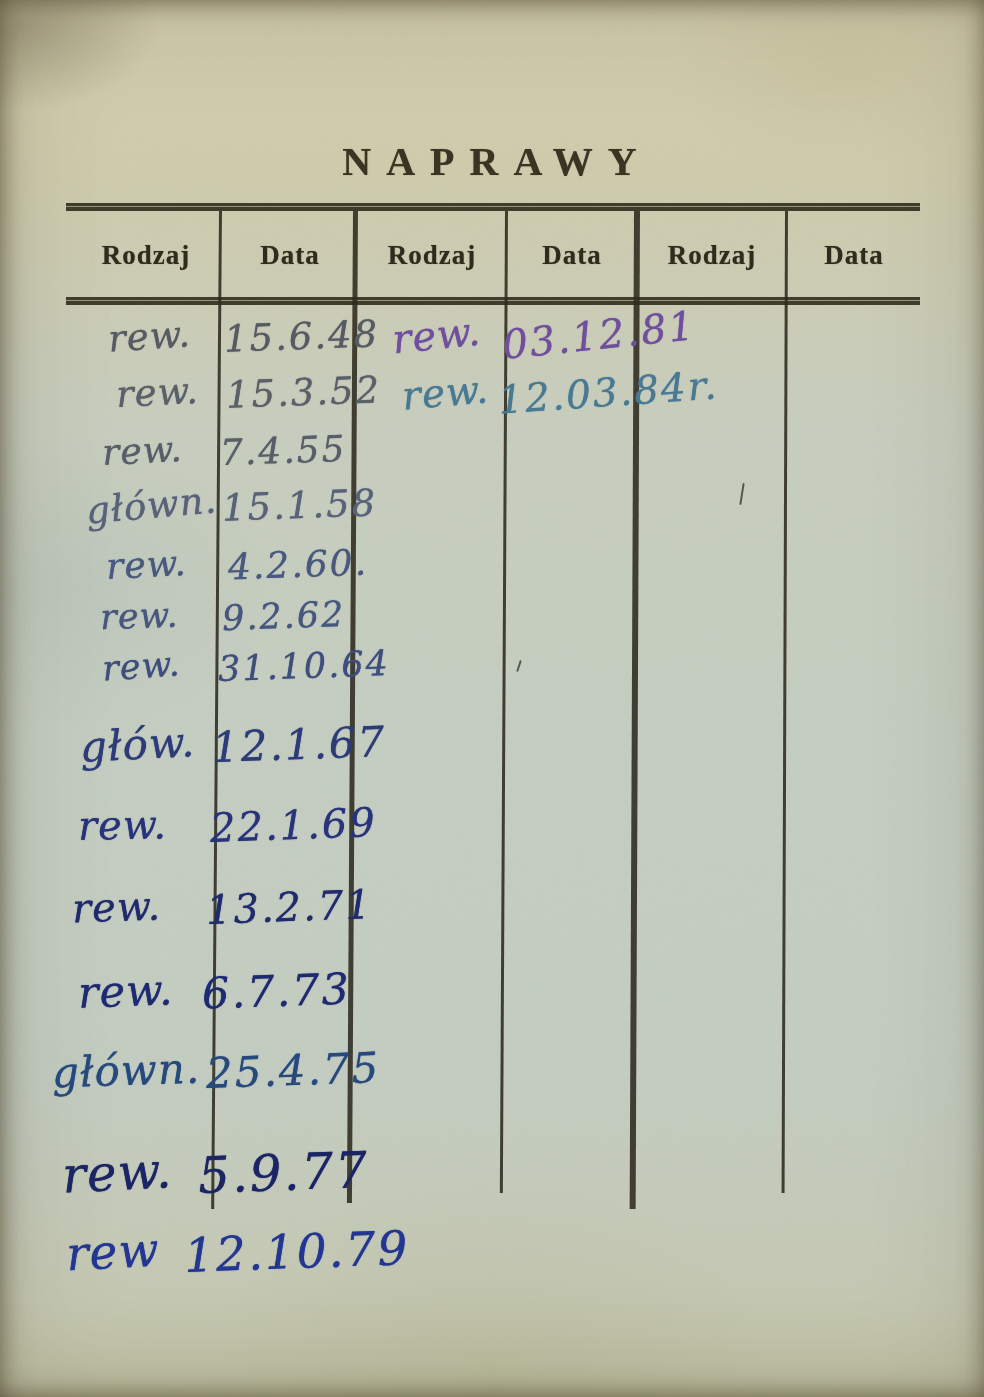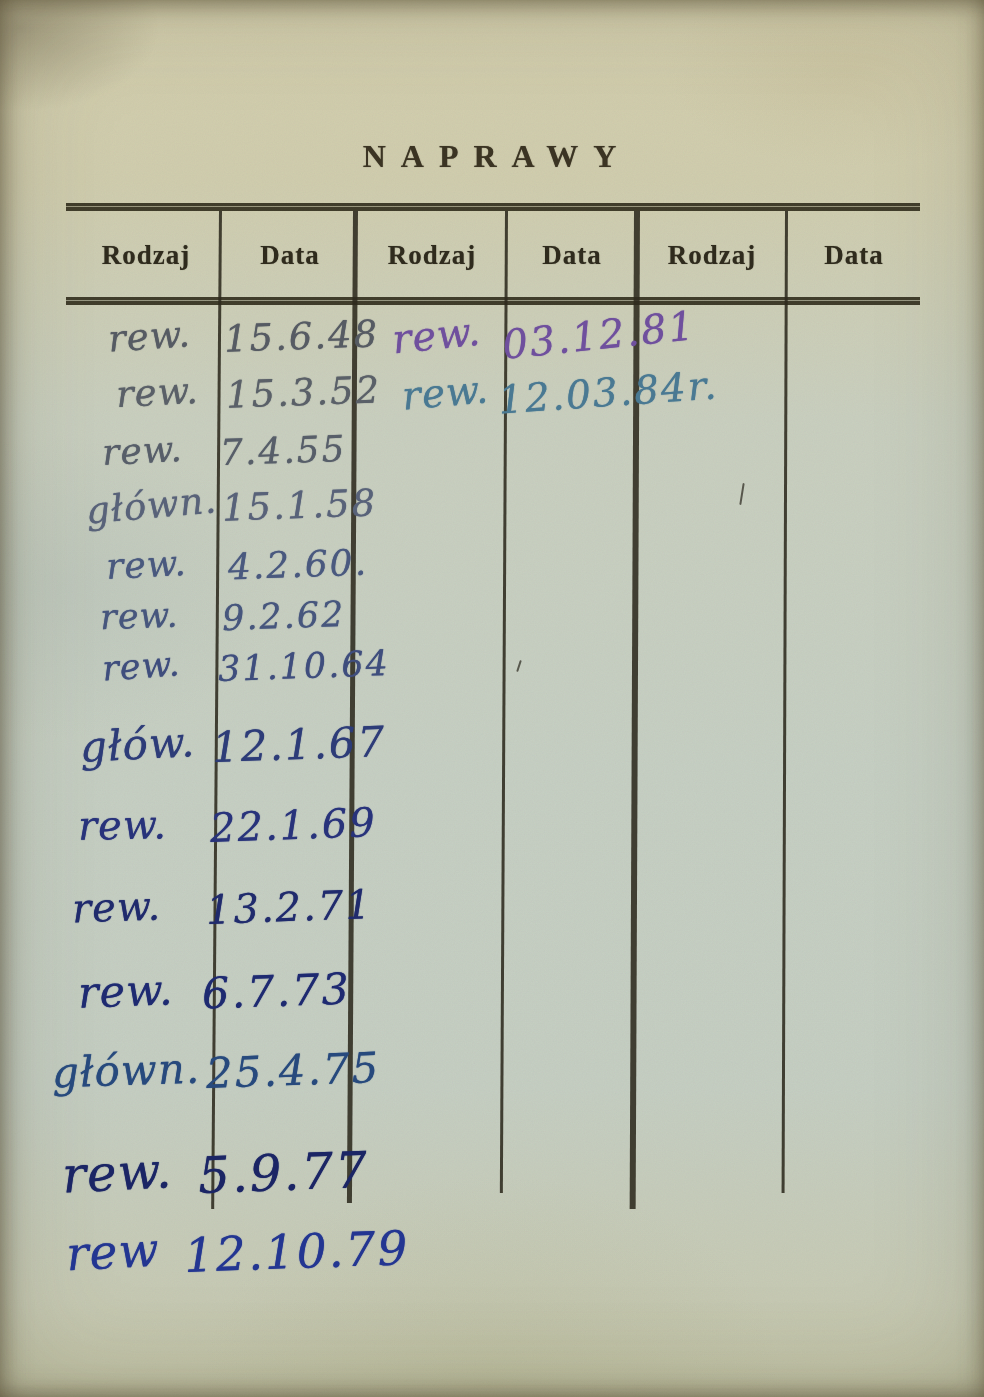--- a/index.html
+++ b/index.html
@@ -19,21 +19,21 @@
       inset 0 16px 26px -14px rgba(80,70,45,.60),
       inset 18px 0 28px -16px rgba(80,70,45,.55),
       inset -16px 0 26px -16px rgba(80,70,45,.45),
       inset 0 -16px 26px -14px rgba(80,70,45,.55),
       inset 0 0 110px rgba(85,80,55,.22);
   }
   .grain{position:absolute;inset:0;opacity:.07;pointer-events:none;mix-blend-mode:multiply;}
 
   .title{
     position:absolute;top:138px;left:0;width:100%;
-    text-align:center;font-weight:bold;font-size:32px;
+    text-align:center;font-weight:bold;font-size:40px;
     letter-spacing:15px;padding-left:10px;box-sizing:border-box;
     color:#3b3423;text-shadow:0 0 1px rgba(59,52,35,.6);
   }
 
   .rule{position:absolute;left:66px;width:854px;height:8px;
     background:linear-gradient(180deg,#34301f 0 34%, rgba(52,48,31,.38) 34% 56%, #34301f 56% 100%);
     opacity:.92;}
   .rule.top{top:203px;}
   .rule.mid{top:297px;}
 

